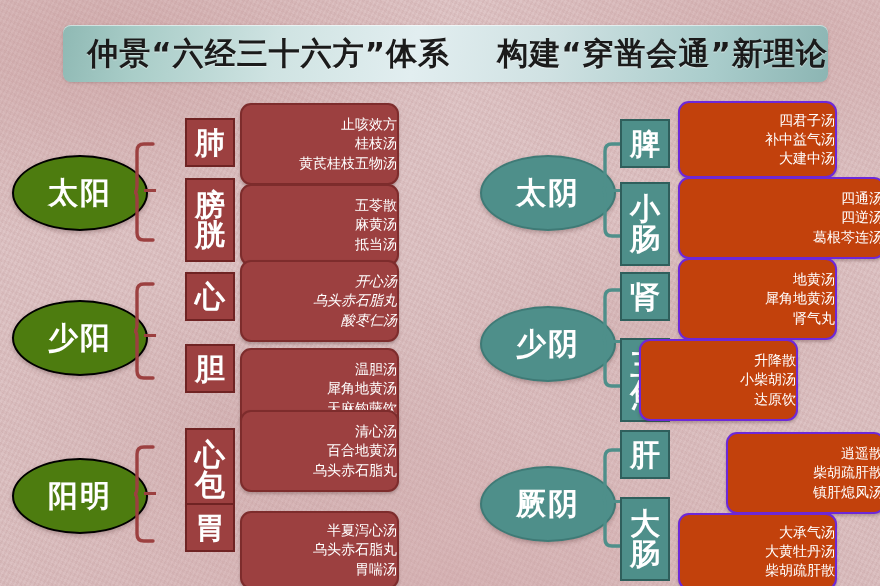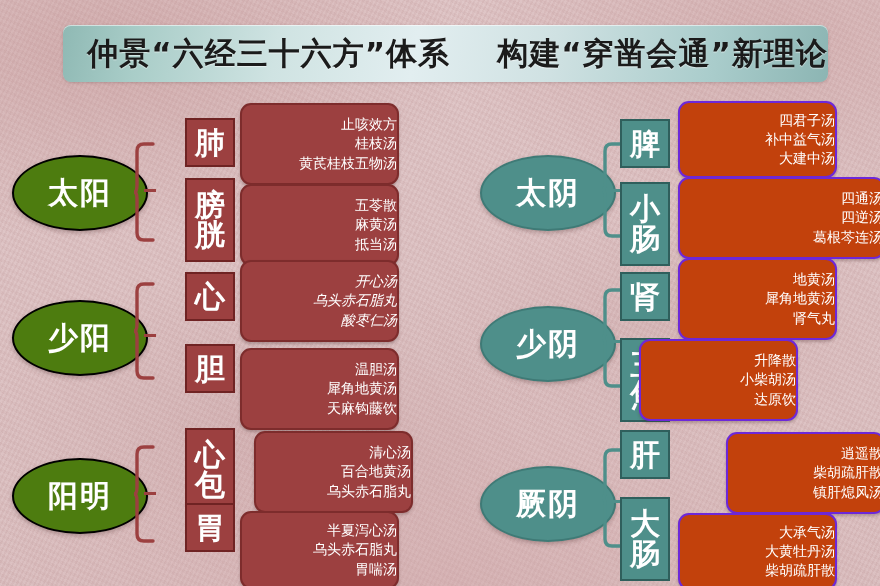--- a/index.html
+++ b/index.html
@@ -160,21 +160,21 @@
         <div class="stem red" style="left: 144px; top: 492px; width: 12px;"></div>
         <div class="brace" style="left: 134px; top: 445px;"><svg width="22" height="98" viewBox="0 0 22 98">
             <path d="M 19 2 L 10 2 Q 3 2 3 9 L 3 42 Q 3 49 0 49 Q 3 49 3 56 L 3 89 Q 3 96 10 96 L 19 96" fill="none" stroke="#9c4040" stroke-width="3.4" stroke-linecap="round" stroke-linejoin="round"></path>
           </svg></div>
         <div class="organ red" style="left: 185px; top: 428px; width: 46px; height: 80px; font-size: 30px;">
           <div>
             <span class="ch">心</span>
             <span class="ch">包</span>
           </div>
         </div>
-        <div class="formula red" style="left: 240px; top: 431px; width: 155px; height: 78px; margin-left: 14px;">
+        <div class="formula red" style="left: 240px; top: 410px; width: 155px; height: 78px;">
           <span>清心汤</span>
           <span>百合地黄汤</span>
           <span>乌头赤石脂丸</span>
         </div>
         <div class="organ red" style="left: 185px; top: 503px; width: 46px; height: 45px; font-size: 30px;">
           <div>
             <span class="ch">胃</span>
           </div>
         </div>
         <div class="formula red" style="left: 240px; top: 511px; width: 155px; height: 74px;">

